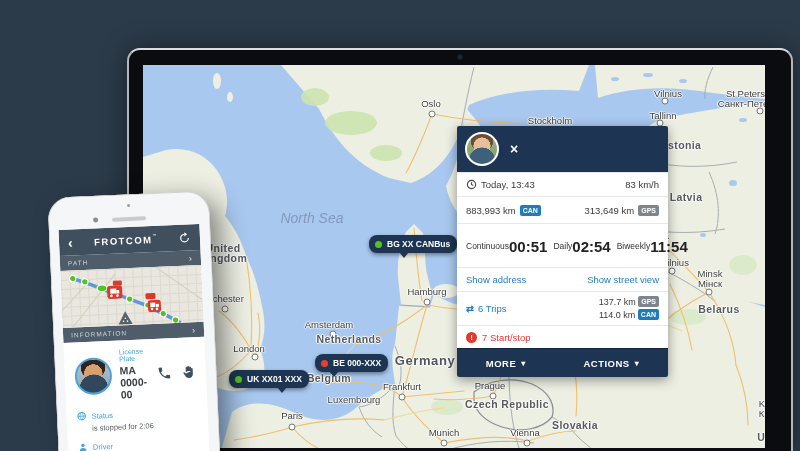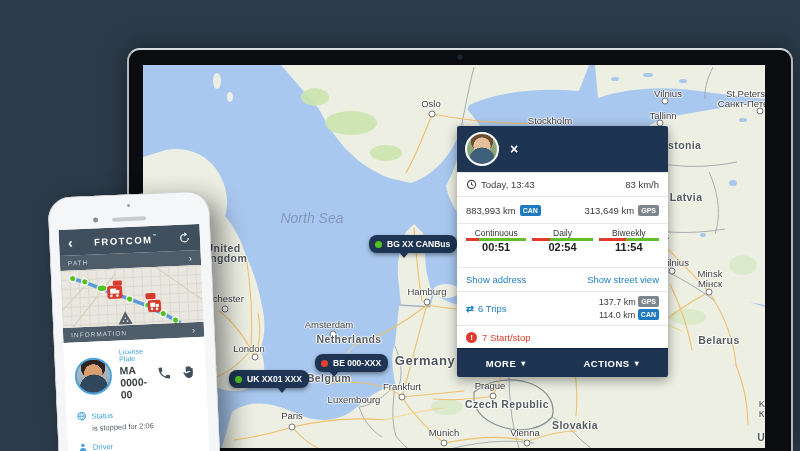--- a/index.html
+++ b/index.html
@@ -52,25 +52,25 @@
   .prow.r1{height:23px;}
   .prow.r2{height:26px;}
   .prow.r3{height:36px;align-items:stretch;padding:4px 6px 3px;}
   .prow.r4{height:23px;}
   .prow.r5{height:33px;}
   .prow.r6{height:22px;justify-content:flex-start;gap:5px;}
   .lft{display:flex;align-items:center;gap:4px;}
   .badge{display:inline-block;color:#fff;font-size:7px;font-weight:bold;padding:2px 3px;border-radius:2px;
     line-height:7px;vertical-align:1px;}
   .badge.can{background:#1f7bc0;} .badge.gps{background:#7d868c;}
-  .dt-col{flex:1;display:flex;flex-direction:column;align-items:center;gap:0;padding:0 3px;}
+  .dt-col{flex:1;display:flex;align-items:center;gap:0;padding:0 3px;}
   .dt-label{font-size:8.5px;color:#333;}
   .dt-bar{width:100%;height:3px;background:#62bf2a;overflow:hidden;}
   .dt-bar i{display:block;height:100%;background:#e03a2f;}
-  .dt-value{font-size:11px;font-weight:bold;color:#222;}
+  .dt-value{font-size:15px;font-weight:bold;color:#222;}
   .plink{color:#1e7fc4;cursor:pointer;}
   .trips-right{text-align:right;font-size:9px;line-height:13px;color:#3a3a3a;}
   .alert-ic{width:11px;height:11px;border-radius:50%;background:#e03a2f;color:#fff;font-size:8px;font-weight:bold;
     text-align:center;line-height:11px;flex:0 0 auto;}
   .alert-tx{color:#e03a2f;}
   .popup-footer{background:#1d3552;height:28px;display:flex;align-items:center;justify-content:space-around;
     border-radius:0 0 2px 2px;border-top:1px solid #132540;}
   .fbtn{color:#fff;font-size:9.5px;font-weight:bold;letter-spacing:.5px;cursor:pointer;display:flex;align-items:center;gap:5px;}
   .caret{font-size:8px;}
   .icx{display:inline-flex;align-items:center;}
@@ -254,21 +254,21 @@
           <div class="mlabel city" style="left: 625px; top: 334px;">Kiev<br>Київ</div>
           <div class="mlabel country" style="left: 80px; top: 178px;">United<br>Kingdom</div>
           <div class="mlabel country" style="left: 206px; top: 269px;">Netherlands</div>
           <div class="mlabel country" style="left: 186px; top: 308px;">Belgium</div>
           <div class="mlabel country-lg" style="left: 282px; top: 291px;">Germany</div>
           <div class="mlabel country" style="left: 364px; top: 334px;">Czech Republic</div>
           <div class="mlabel country" style="left: 432px; top: 355px;">Slovakia</div>
           <div class="mlabel country" style="left: 538px; top: 75px;">Estonia</div>
           <div class="mlabel country" style="left: 543px; top: 127px;">Latvia</div>
           <div class="mlabel country" style="left: 501px; top: 165px;">Lithuania</div>
-          <div class="mlabel country" style="left: 576px; top: 239px; margin-top: 31px;">Belarus</div>
+          <div class="mlabel country" style="left: 576px; top: 239px;">Belarus</div>
           <div class="mlabel country" style="left: 635px; top: 367px;">Ukraine</div>
           <div class="mlabel sea" style="left: 169px; top: 148px;">North Sea</div>
         </div>
       <div class="vmarkers">
           <div class="vmarker" style="left: 226px; top: 170px;">
             <span class="vdot" style="background: rgb(82, 196, 31);"></span>
             <span>BG XX CANBus</span>
             <span class="vtail" style="left: 30px;"></span>
           </div>
           <div class="vmarker" style="left: 86px; top: 260px; margin-top: 45px;">

